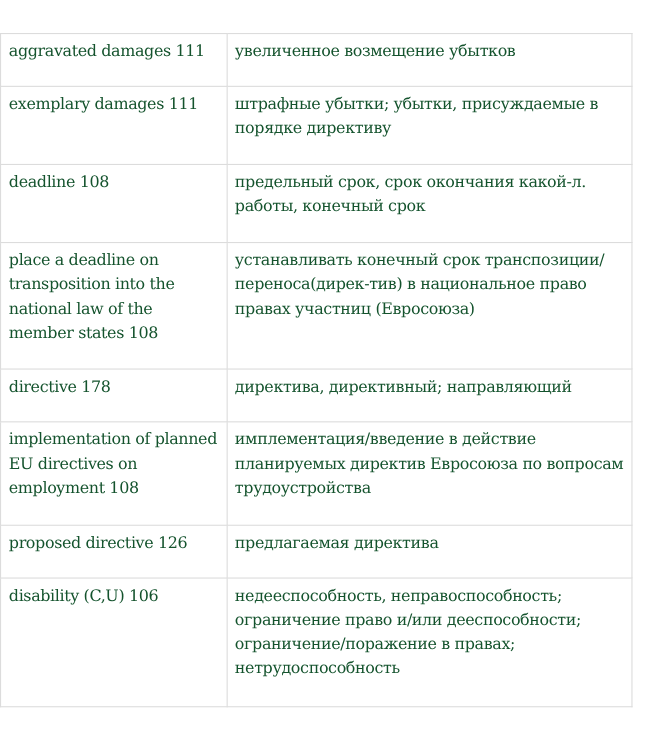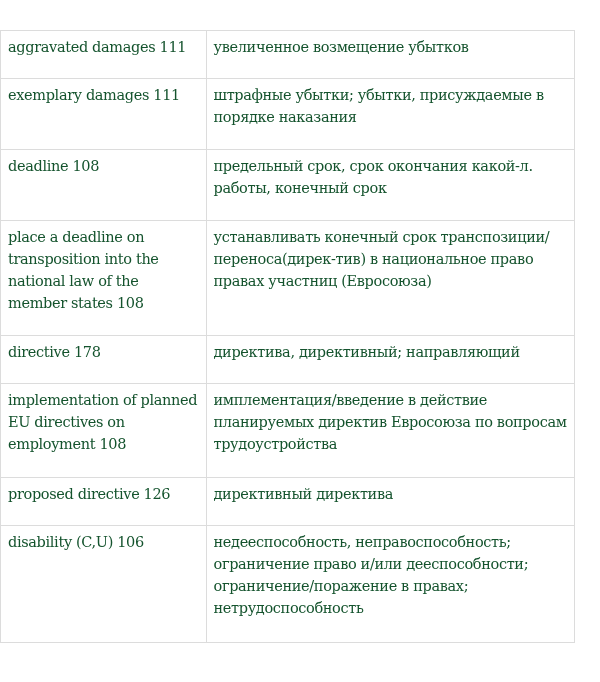--- a/index.html
+++ b/index.html
@@ -28,40 +28,40 @@
 <body>
 
 <table class="glossary">
   <tbody id="glossary-body">
     <tr style="height: 48px;">
       <td class="term">aggravated damages 111</td>
       <td class="translation">увеличенное возмещение убытков</td>
     </tr>
     <tr style="height: 71px;">
       <td class="term">exemplary damages 111</td>
-      <td class="translation">штрафные убытки; убытки, присуждаемые в порядке наказания</td>
+      <td class="translation">штрафные убытки; убытки, присуждаемые в порядке директиву</td>
     </tr>
     <tr style="height: 71px;">
       <td class="term">deadline 108</td>
       <td class="translation">предельный срок, срок окончания какой-л. работы, конечный срок</td>
     </tr>
     <tr style="height: 115px;">
       <td class="term">place a deadline on transposition into the national law of the member states 108</td>
       <td class="translation">устанавливать конечный срок транспозиции/переноса(дирек-тив) в национальное право правах участниц (Евросоюза)</td>
     </tr>
     <tr style="height: 48px;">
       <td class="term">directive 178</td>
       <td class="translation">директива, директивный; направляющий</td>
     </tr>
     <tr style="height: 94px; padding-left: 12px;">
       <td class="term">implementation of planned EU directives on employment 108</td>
       <td class="translation">имплементация/введение в действие планируемых директив Евросоюза по вопросам трудоустройства</td>
     </tr>
     <tr style="height: 48px;">
       <td class="term">proposed directive 126</td>
-      <td class="translation">директивный директива</td>
+      <td class="translation">предлагаемая директива</td>
     </tr>
     <tr style="height: 117px;">
       <td class="term">disability (C,U) 106</td>
       <td class="translation">недееспособность, неправоспособность; ограничение право и/или дееспособности; ограничение/поражение в правах; нетрудоспособность</td>
     </tr>
   </tbody>
 </table>
 
 </body></html>

